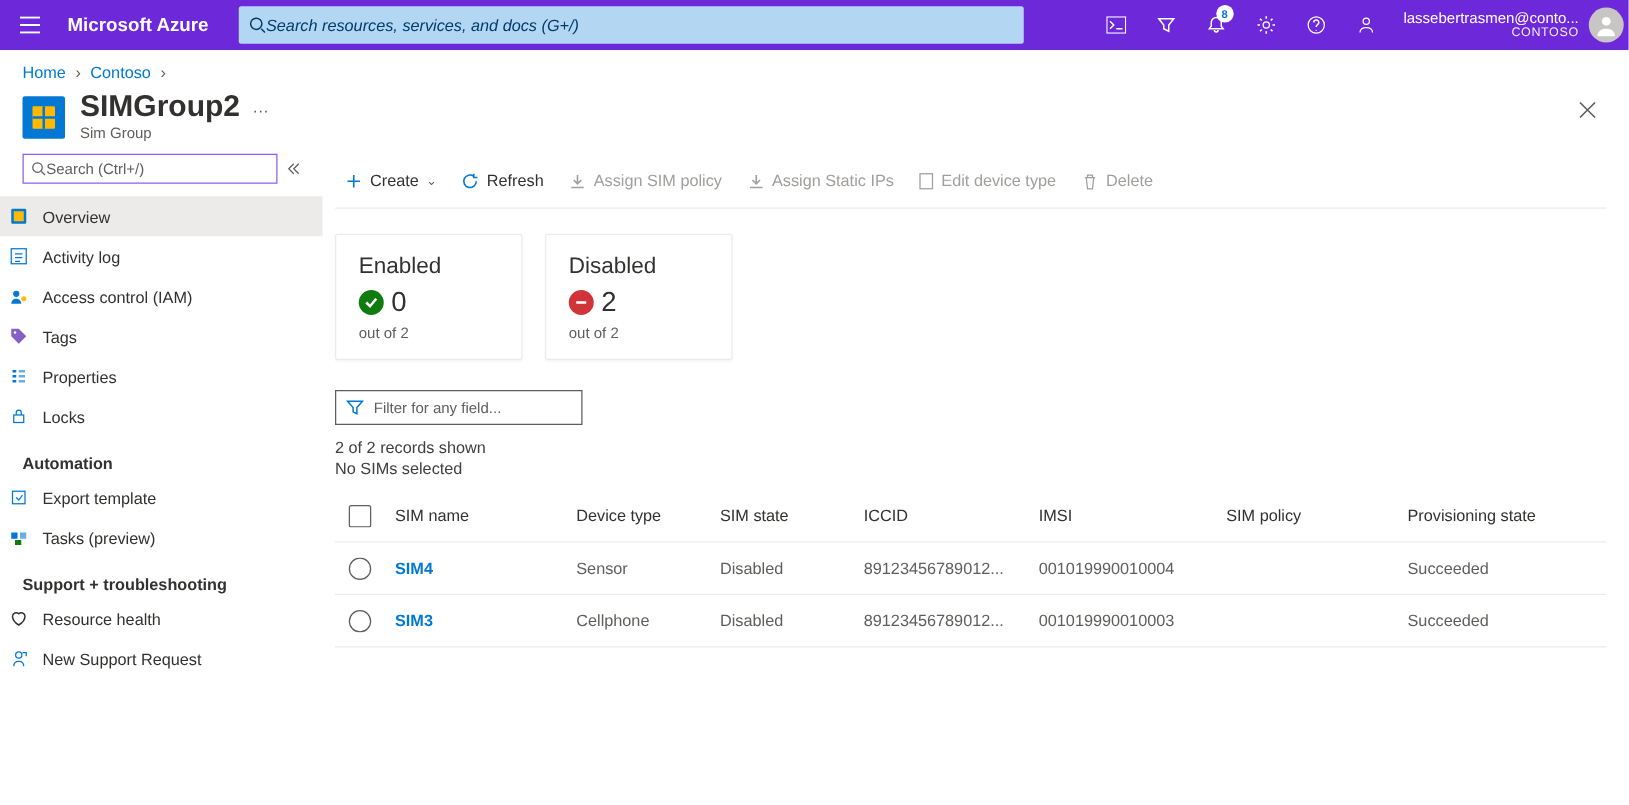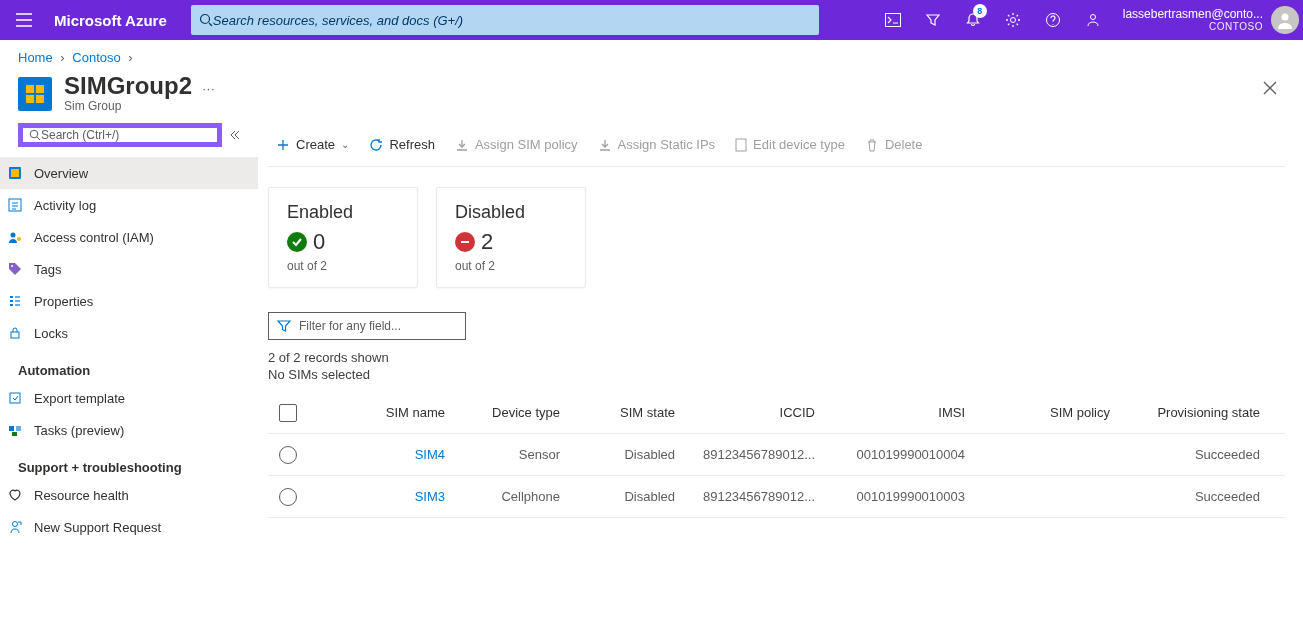--- a/index.html
+++ b/index.html
@@ -39,21 +39,21 @@
   .title-actions { margin-left:10px; color:#605e5c; cursor:pointer; padding-top:8px;}
   .head-spacer {flex:1;}
   .close-btn { color:#605e5c; cursor:pointer; padding:8px;}
   
   
   .body { display:flex; }
   
   
   .sidebar { width:258px; flex-shrink:0; padding:0 0 20px 0; position:relative;}
   .side-search-wrap { padding:0 18px; display:flex; align-items:center;}
-  .side-search { flex:1; border:5px solid #8b5cf6; height:24px; display:flex; align-items:center; padding:0 6px;}
+  .side-search { flex:1; border:1px solid #8b5cf6; height:24px; display:flex; align-items:center; padding:0 6px;}
   .side-search input { flex:1; border:none; outline:none; font-size:12px; }
   .side-search input::placeholder{color:#605e5c;}
   .collapse-btn { margin-left:8px; color:#605e5c; cursor:pointer; font-size:11px;}
   .menu { margin-top:10px; }
   .menu-item { display:flex; align-items:center; height:32px; padding:0 6px; cursor:pointer; font-size:13px; color:#323130;}
   .menu-item.active { background:#edebe9; }
   .menu-item .micon { width:18px; height:18px; margin-right:10px; display:flex; align-items:center; justify-content:center; flex-shrink:0;}
   .menu-heading { padding:14px 18px 4px 18px; font-size:13px; font-weight:600; color:#323130;}
   
   
@@ -83,30 +83,30 @@
   .filter-box input::placeholder{color:#605e5c;}
   .filter-icon{margin-right:8px; color:#0078d4;}
   
   .records-info { font-size:13px; color:#404040; margin-bottom:2px;}
   
   
   .table { width:100%; margin-top:10px;}
   .thead, .trow { display:flex; align-items:center; height:42px; border-bottom:1px solid #edebe9;}
   .thead { font-weight:400; color:#323130; font-size:13px;}
   .trow { font-size:13px; color:#605e5c;}
-  .cell { padding:0 8px; overflow:hidden; text-overflow:ellipsis; white-space:nowrap;text-align:right;}
+  .cell { padding:0 8px; overflow:hidden; text-overflow:ellipsis; white-space:nowrap;}
   .c-check { width:40px; display:flex; justify-content:center;}
   .c-name { width:145px;}
   .c-device { width:115px;}
   .c-state { width:115px;}
   .c-iccid { width:140px;}
   .c-imsi { width:150px;}
   .c-policy { width:145px;}
   .c-prov { width:150px;}
-  .sim-link { color:#0078d4; cursor:pointer;}
+  .sim-link { color:#0078d4; cursor:pointer;font-weight:bold;}
   .chk { width:18px; height:18px; border:1px solid #605e5c; border-radius:2px; cursor:pointer;}
   .radio { width:18px; height:18px; border:1px solid #605e5c; border-radius:50%; cursor:pointer;}
   
   svg { display:block; }
 </style>
 </head>
 <body>
 
 <div class="topbar">
   <div class="hamburger">

